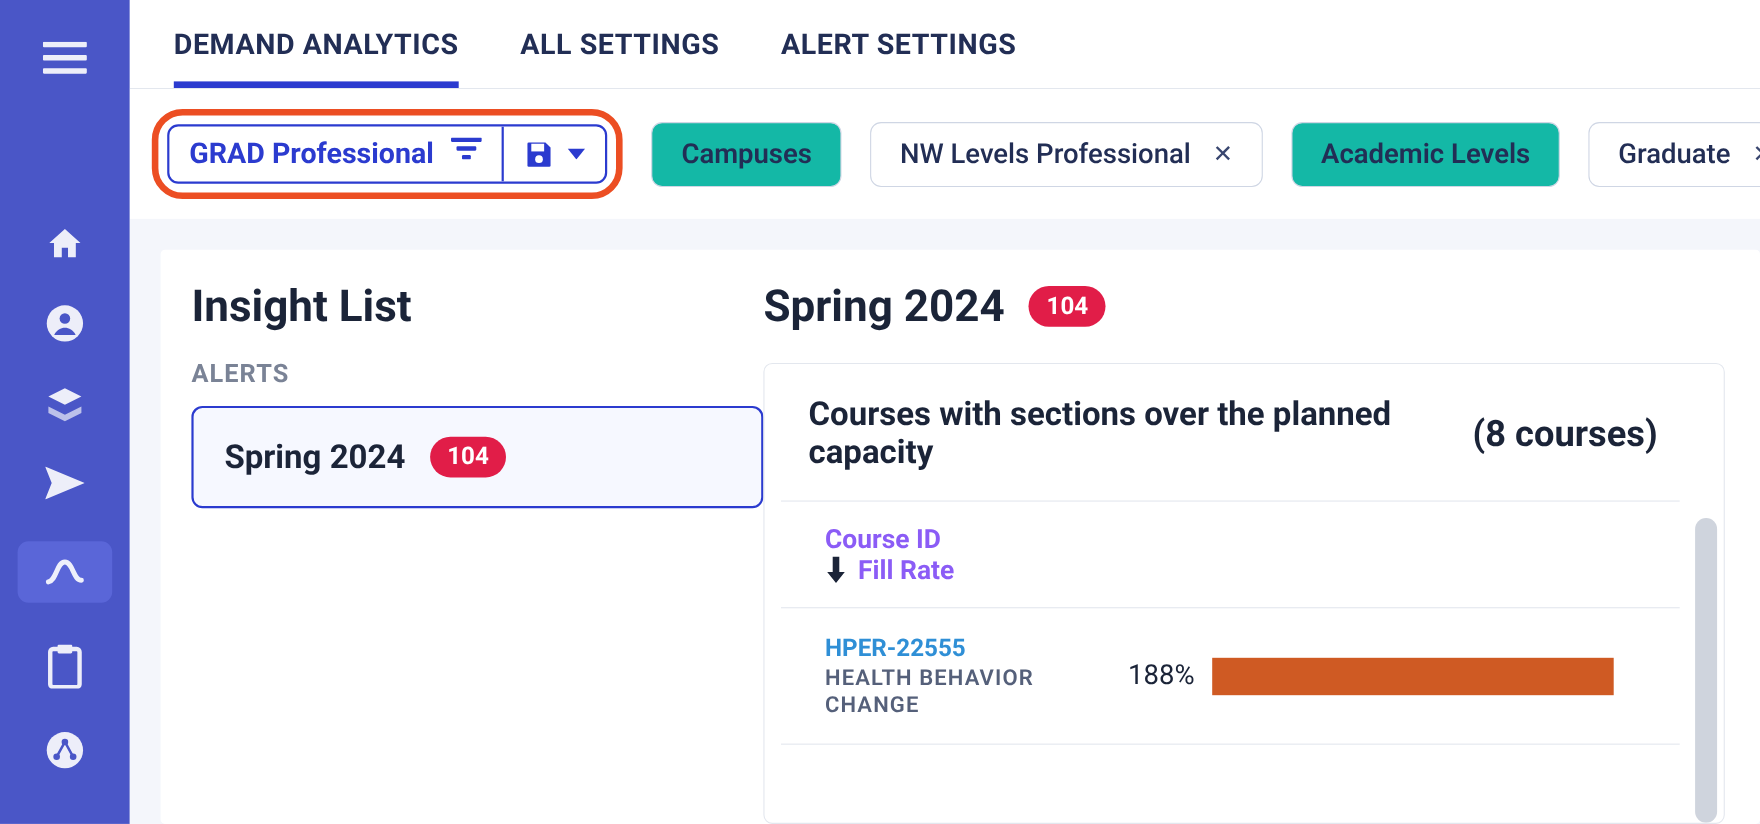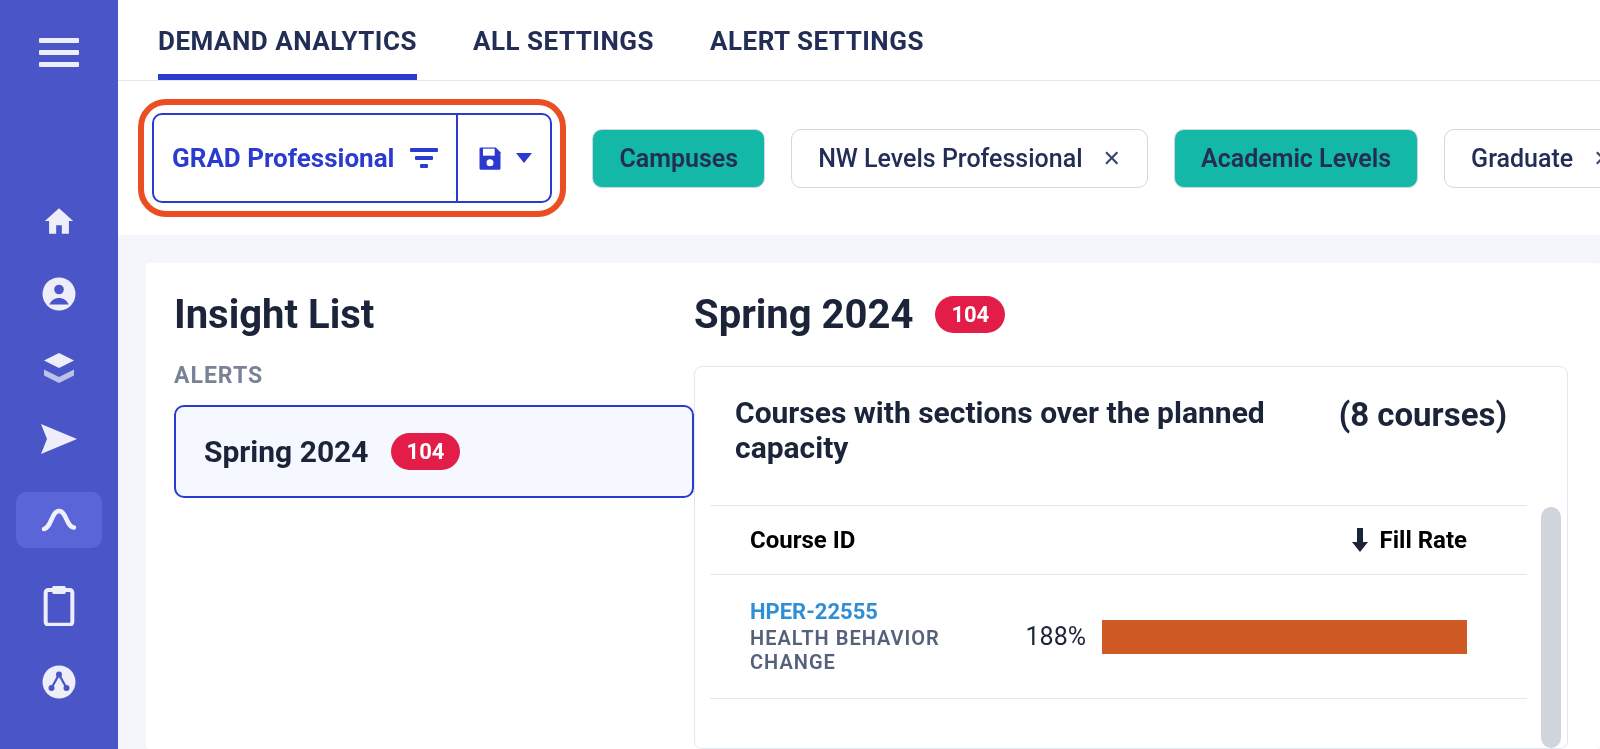--- a/index.html
+++ b/index.html
@@ -84,22 +84,21 @@
   }
   .saved-view {
     display: flex;
     align-items: stretch;
     border: 2px solid #2b3bcf;
     border-radius: 10px;
     overflow: hidden;
   }
   .saved-view .sv-left {
     display: flex;
-    align-items: center;
-    padding: 28px 18px;
+    padding: 10px 18px;
     gap: 16px;
     color: #2b3bcf;
     font-weight: 700;
     font-size: 26px;
     white-space: nowrap;
   }
   .saved-view .sv-right {
     border-left: 2px solid #2b3bcf;
     display: flex;
     align-items: center;
@@ -206,43 +205,45 @@
     margin-right: 32px;
     display: flex;
     flex-direction: column;
     overflow: hidden;
   }
   .card-head {
     display: flex;
     justify-content: space-between;
     padding: 0 60px 0 40px;
     gap: 64px;
-    margin-bottom: 40px;
+    margin-bottom: 26px;
+    align-items: center;
   }
   .card-head .ctitle {
     font-size: 30px;
     font-weight: 700;
     color: #1b2438;
     flex: 1;
   }
   .card-head .count {
     font-size: 33px;
     color: #1b2438;
     text-align: left;
     font-weight: bold;
   }
   .tbl-head {
     display: flex;
     padding: 20px 60px 20px 40px;
     font-size: 24px;
     font-weight: 700;
-    color: #000000;
+    color: #8b5cf6;
     border-bottom: 1px solid #e3e7ee;
     border-top: 1px solid #e3e7ee;
     margin: 0 40px 0 15px;
+    flex-direction: column;
   }
   .tbl-head .cid { flex: 1; }
   .tbl-head .fr { display: flex; align-items: center; gap: 10px; }
   .row {
     display: flex;
     align-items: center;
     padding: 24px 60px 24px 40px;
     gap: 16px;
     margin: 0 40px 0 15px;
     border-bottom: 1px solid #e3e7ee;

